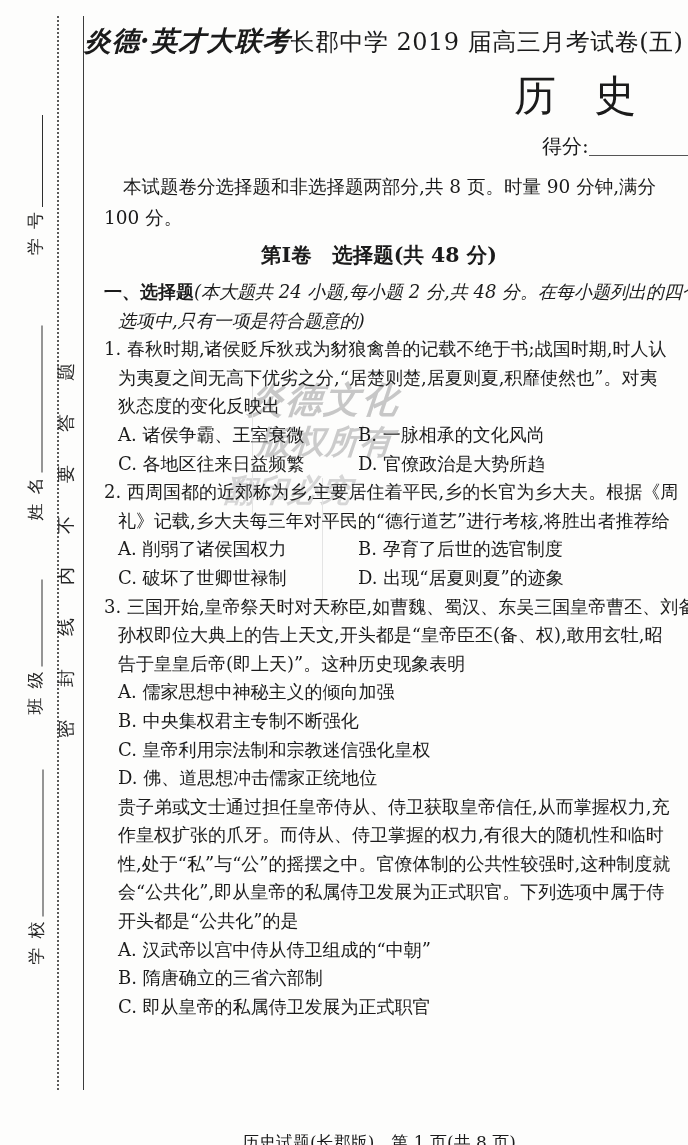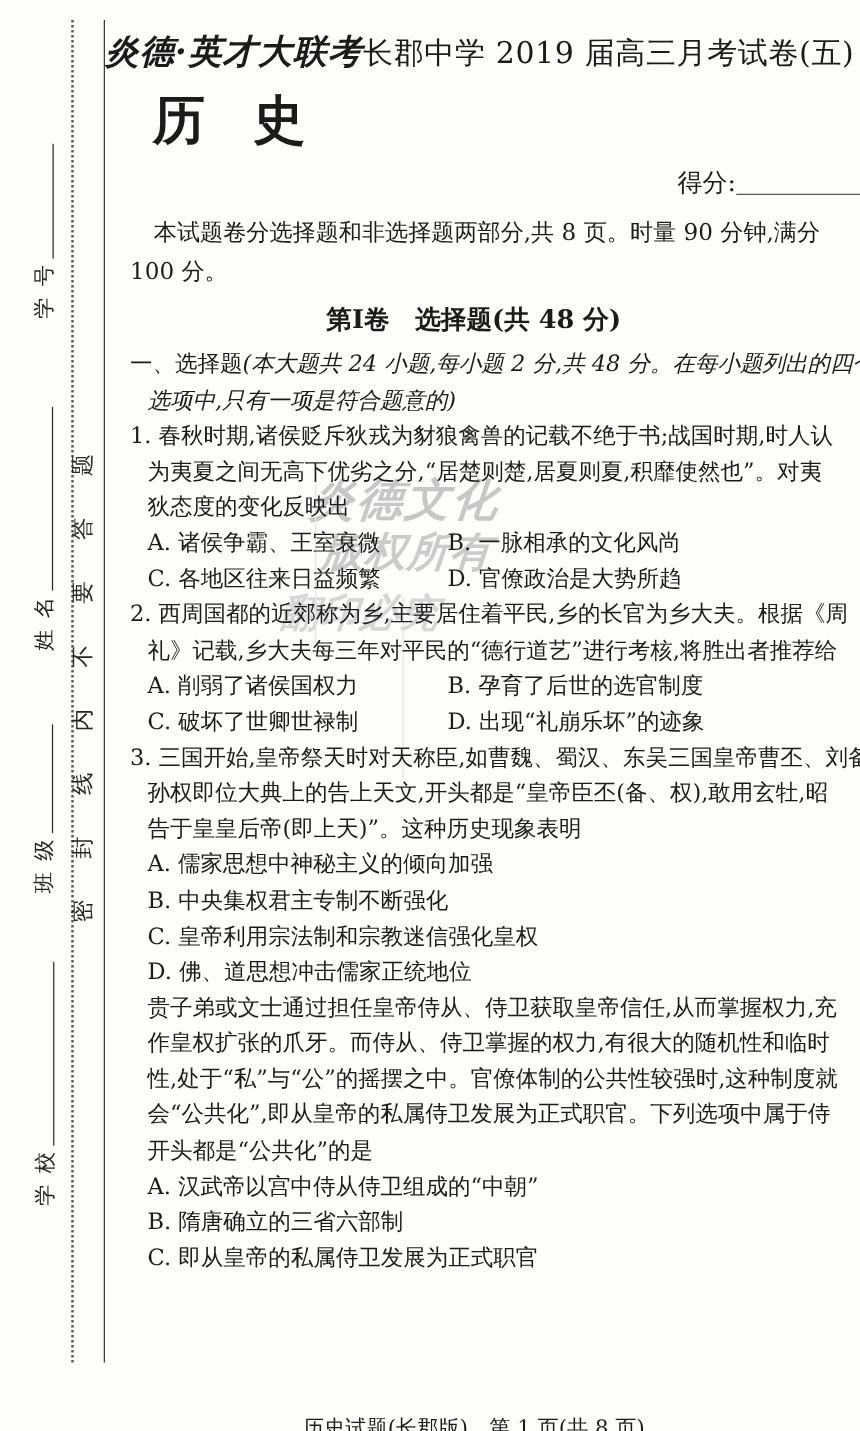--- a/index.html
+++ b/index.html
@@ -33,36 +33,36 @@
   .wm2 { left:258px; top:420px; font-size:33px; letter-spacing:1px; color:#cbcbcb; }
   .wm3 { left:224px; top:470px; font-size:31px; letter-spacing:1px; color:#d6d6d6; }
   .crease { position:absolute; width:1px; background:#e4e4e4; z-index:0; }
   .c1 { left:252px; top:372px; height:145px; }
   .c2 { left:322px; top:478px; height:145px; }
   
   .header { position:absolute; left:84px; top:23px; width:590px; text-align:center;
             white-space:nowrap; z-index:3; }
   .series { font-size:27px; font-weight:800; font-style:italic; letter-spacing:1px; }
   .exam-title { font-size:24px; letter-spacing:0.5px; }
-  .subject { position:absolute; left:84px; top:68px; width:590px; text-align:left;
-             font-size:42px; font-weight:700; letter-spacing:38px; padding-left:38px;
+  .subject { position:absolute; left:84px; top:68px; width:590px; text-align:right;
+             font-size:42px; font-weight:400; letter-spacing:38px; padding-left:38px;
              z-index:3; }
   .score { position:absolute; left:510px; top:133px; z-index:3; font-size:20px;
            font-weight:400; white-space:nowrap;margin-left:32px; }
   .score-blank { display:inline-block; width:100px; border-bottom:1.5px solid #555;
                  height:20px; vertical-align:-3px; }
   .intro { position:absolute; left:104px; top:171px; width:568px; font-size:18.5px;
            line-height:31px; z-index:3; }
   .intro .indent { text-indent:19px; }
   .section-title { position:absolute; left:84px; top:241px; width:590px;
                    text-align:center; font-size:20.5px; font-weight:700; z-index:3; }
   .qarea { position:absolute; left:104px; top:278px; width:572px; font-size:18px;
            line-height:28.6px; z-index:3; }
   .qarea > div, .qarea .row { white-space:nowrap; }
-  .bold { font-weight:400;text-align:right; }
+  .bold { font-weight:700;text-align:right; }
   .kai  { font-style:italic; }
   .cont { padding-left:14px; }
   .opt1 { display:inline-block; width:240px; }
   .footer { position:absolute; left:84px; top:1131px; width:590px; text-align:center;
             font-size:17px; z-index:3; }
 </style>
 </head>
 <body>
 
 <div class="page">
@@ -131,21 +131,21 @@
       </div>
     </div>
 
     <div>
       <div>2. 西周国都的近郊称为乡,主要居住着平民,乡的长官为乡大夫。根据《周</div>
       <div class="cont">礼》记载,乡大夫每三年对平民的“德行道艺”进行考核,将胜出者推荐给</div>
       <div class="cont row">
         <span class="opt1">A. 削弱了诸侯国权力</span><span>B. 孕育了后世的选官制度</span>
       </div>
       <div class="cont row">
-        <span class="opt1">C. 破坏了世卿世禄制</span><span>D. 出现“礼崩乐坏”的迹象</span>
+        <span class="opt1">C. 破坏了世卿世禄制</span><span>D. 出现“居夏则夏”的迹象</span>
       </div>
     </div>
 
     <div>
       <div>3. 三国开始,皇帝祭天时对天称臣,如曹魏、蜀汉、东吴三国皇帝曹丕、刘备、</div>
       <div class="cont">孙权即位大典上的告上天文,开头都是“皇帝臣丕(备、权),敢用玄牡,昭</div>
       <div class="cont">告于皇皇后帝(即上天)”。这种历史现象表明</div>
       <div class="cont">A. 儒家思想中神秘主义的倾向加强</div>
       <div class="cont">B. 中央集权君主专制不断强化</div>
       <div class="cont">C. 皇帝利用宗法制和宗教迷信强化皇权</div>

